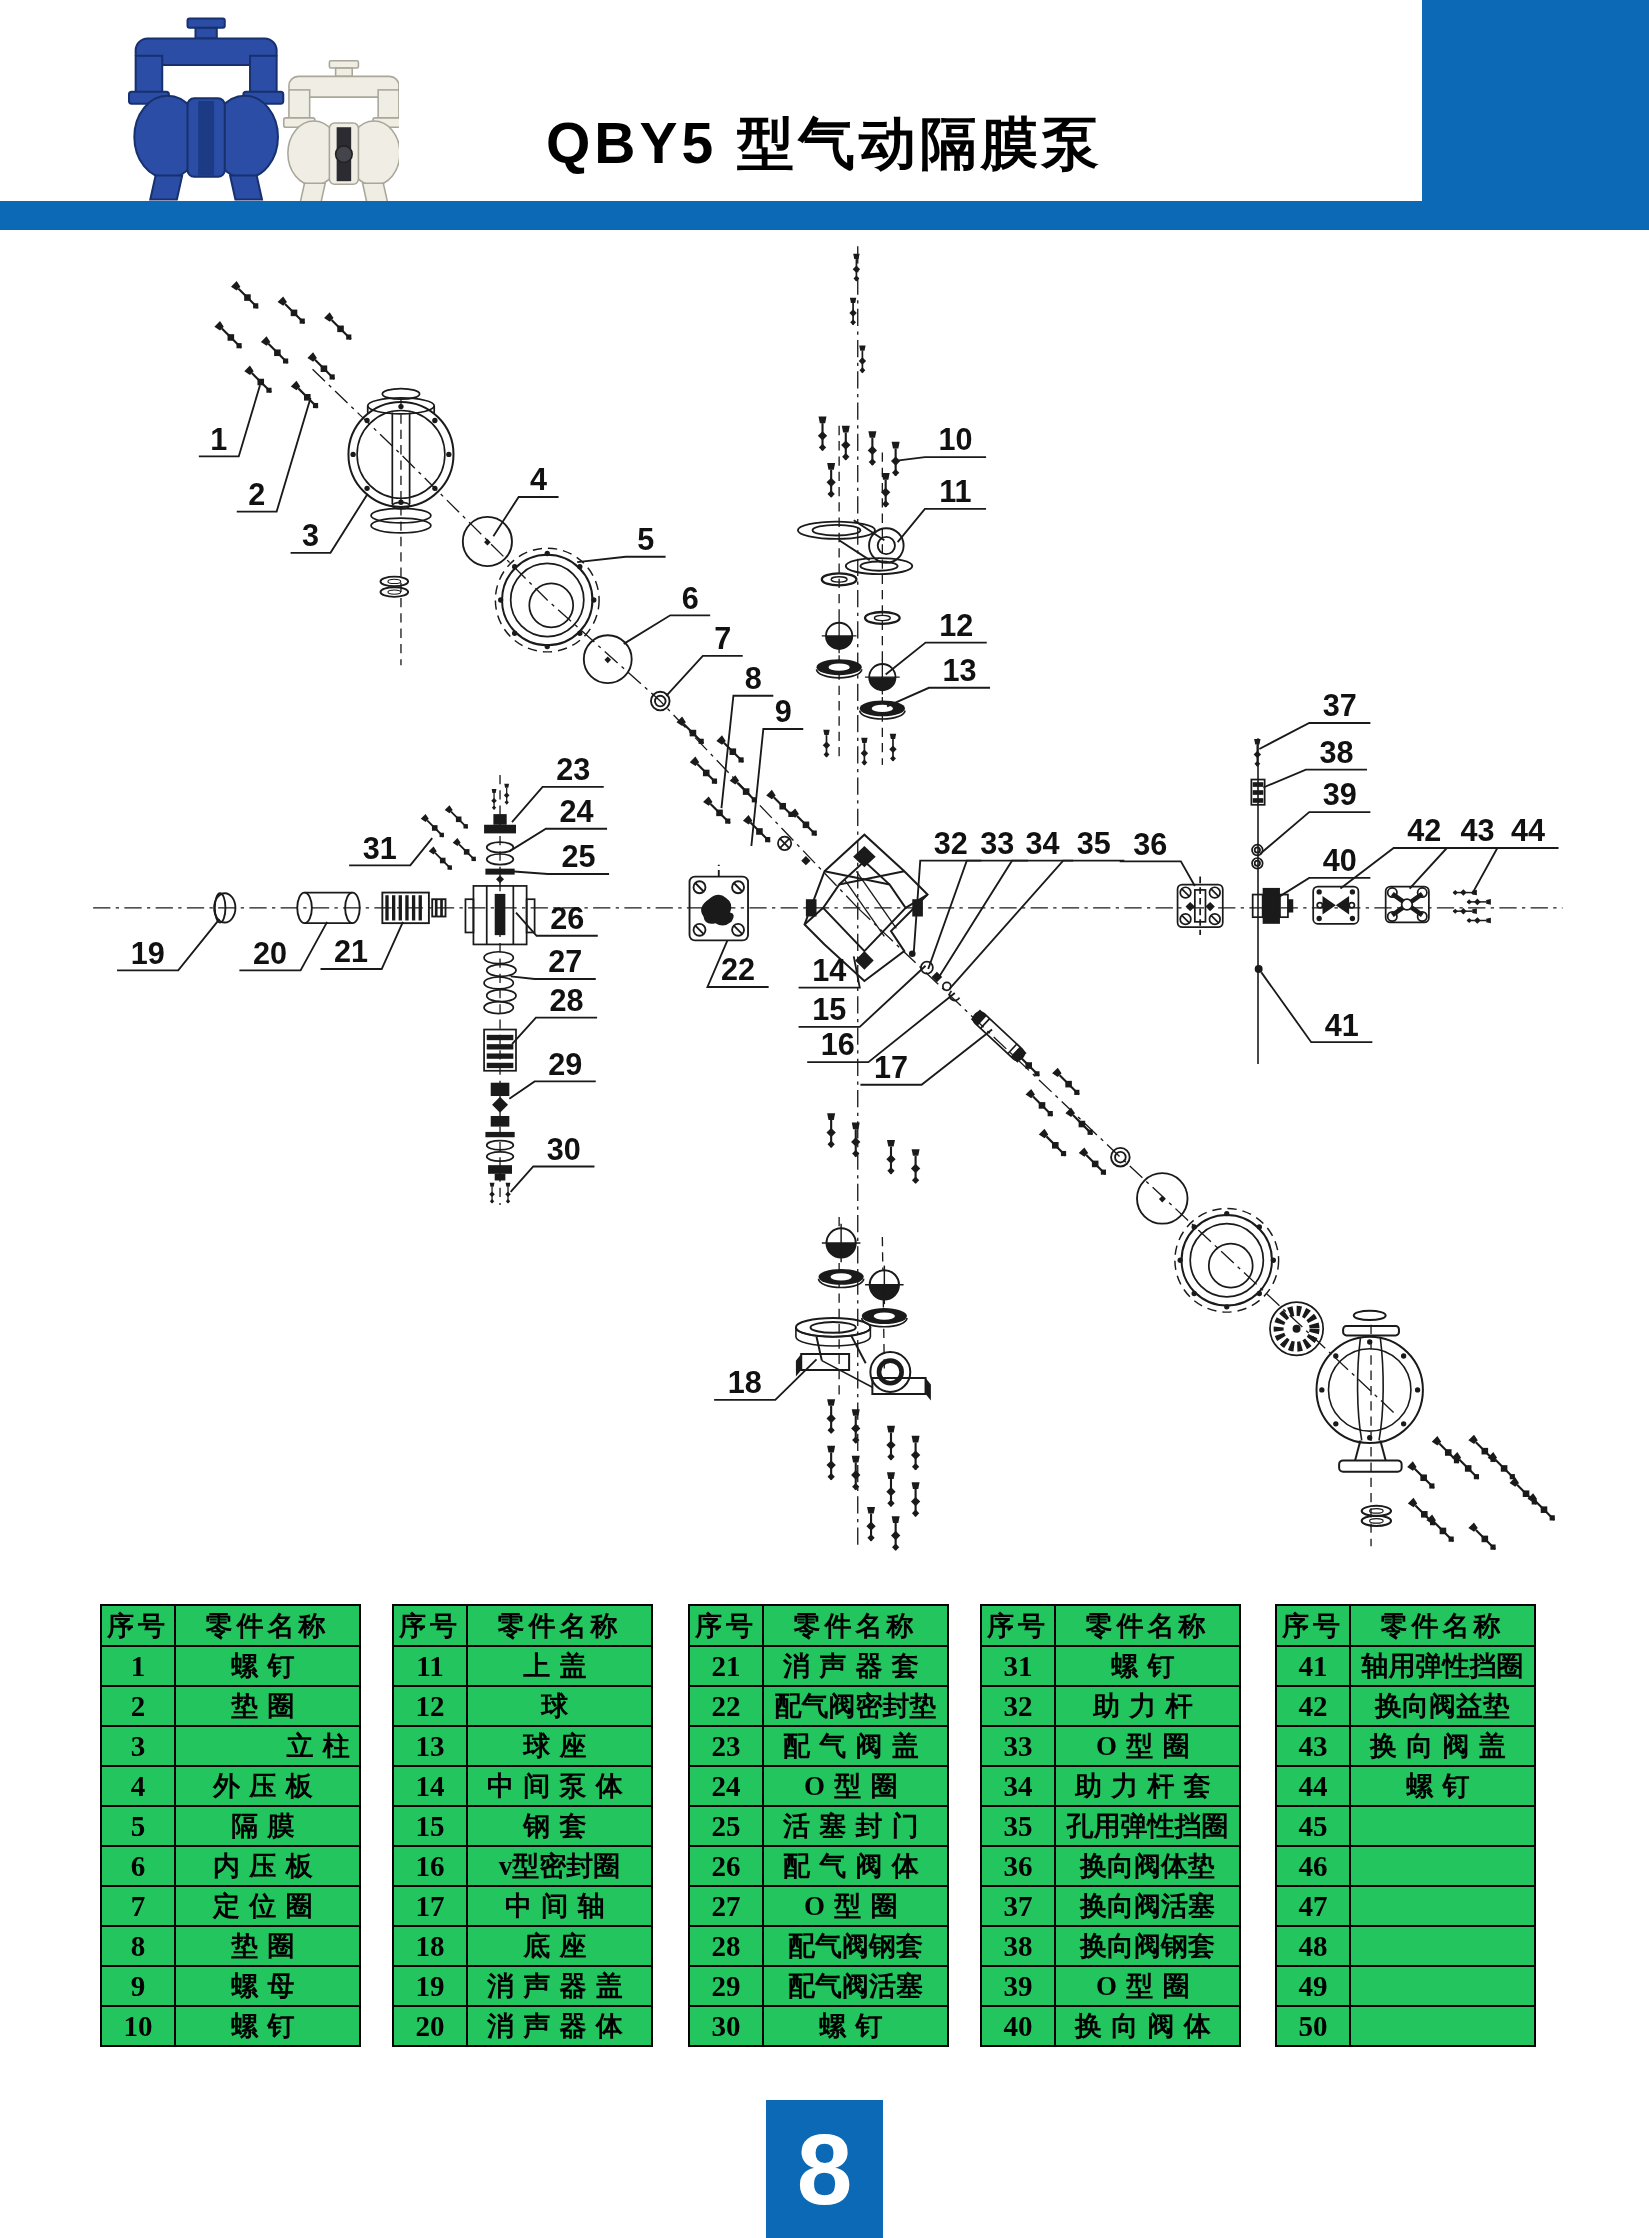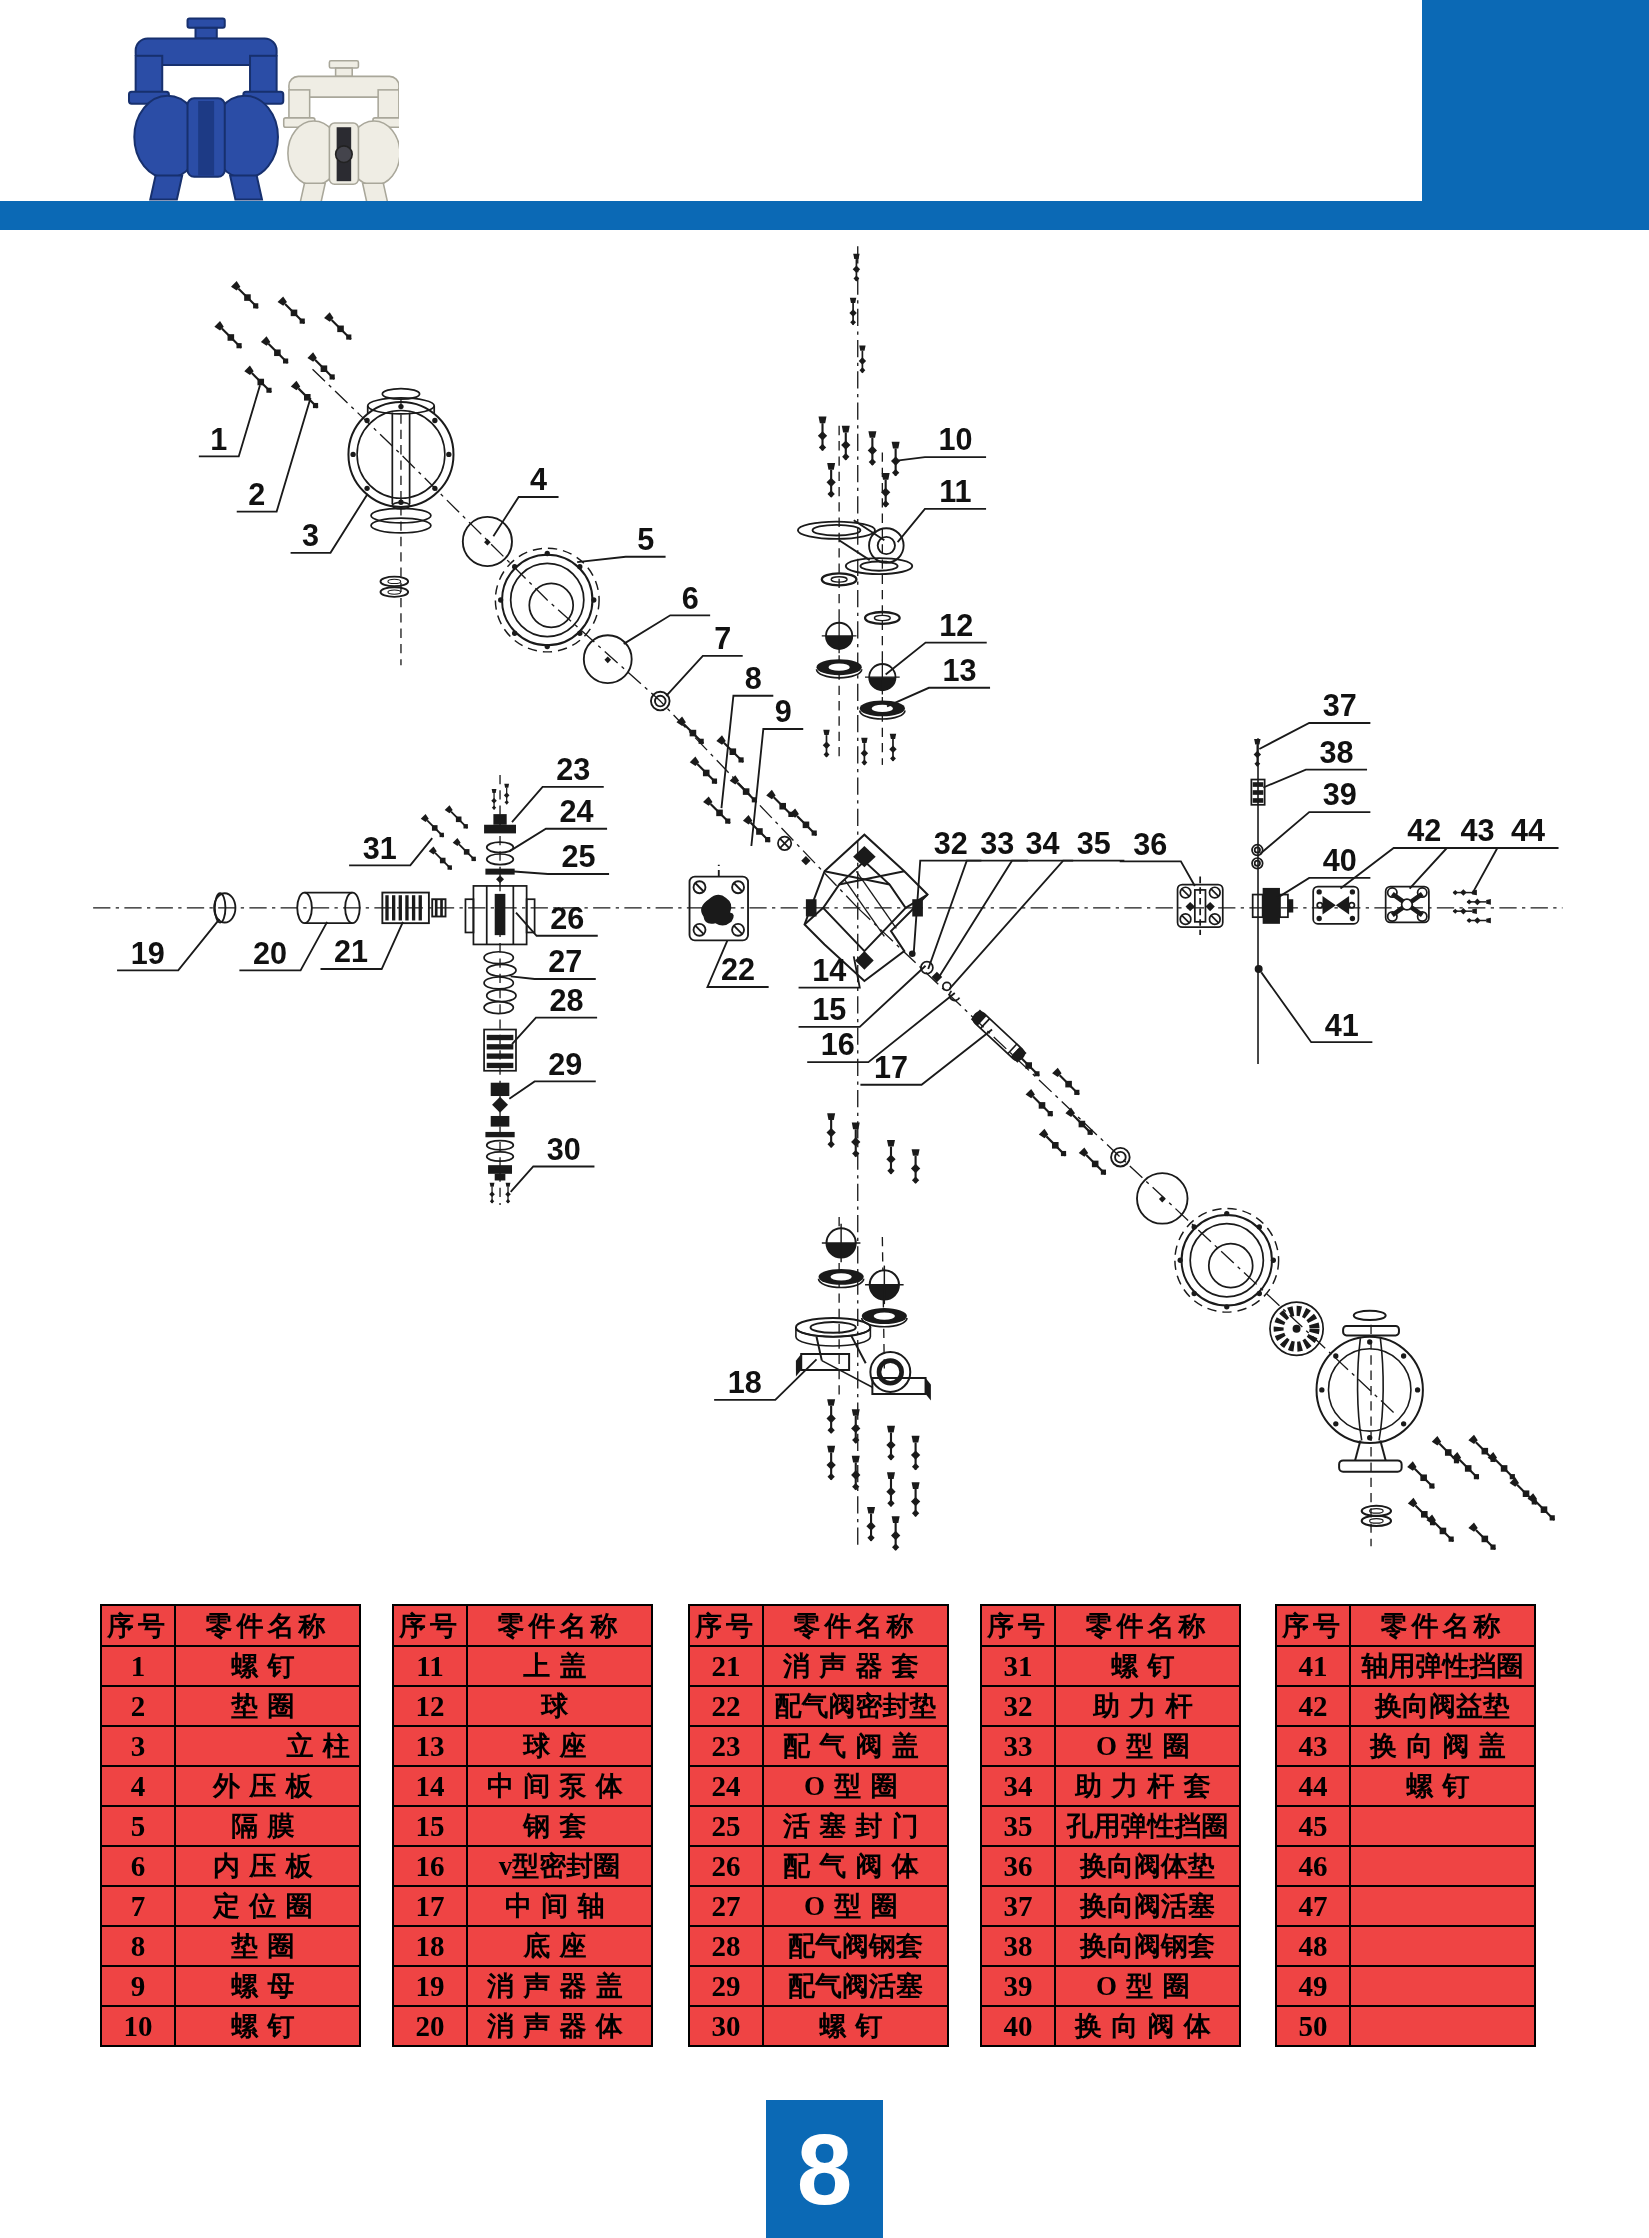--- a/index.html
+++ b/index.html
@@ -10,21 +10,21 @@
          font-size:57px;font-weight:700;letter-spacing:4px;color:#000;
          font-family:"Liberation Sans","DejaVu Sans",sans-serif;}
   #band{position:absolute;left:0;top:201px;width:1649px;height:29px;}
   #corner-block{position:absolute;left:1422px;top:0;width:227px;height:229px;}
   #logo-svg{position:absolute;left:125px;top:17.3px;}
   
   #diagram{position:absolute;left:0;top:233px;}
   .callout-num{font:700 46px "Liberation Sans","DejaVu Sans",sans-serif;fill:#111;}
   
   table.parts{position:absolute;top:1604px;border-collapse:collapse;table-layout:fixed;
-              width:261px;background:#ef4444;}
+              width:261px;background:#22c55e;}
   table.parts th,table.parts td{border:2.3px solid #000;text-align:center;vertical-align:middle;
               color:#000;font-family:"Liberation Serif","DejaVu Serif",serif;font-weight:700;
               overflow:hidden;white-space:nowrap;padding:0;}
   table.parts th{height:39px;font-size:27px;letter-spacing:4px;}
   table.parts td{height:38px;font-size:27px;}
   table.parts td.num{font-size:29px;}
   #t1{left:100px;} #t2{left:392px;} #t3{left:688px;} #t4{left:980px;} #t5{left:1275px;}
   
   #pagebox{position:absolute;left:766px;top:2100px;width:117px;height:138px;
            display:flex;align-items:center;justify-content:center;}
@@ -63,20 +63,21 @@
       <ellipse cx="64" cy="180" rx="50" ry="62"></ellipse>
       <ellipse cx="180" cy="180" rx="50" ry="62"></ellipse>
       <rect x="94" y="122" width="56" height="118" rx="10"></rect>
       <rect x="108" y="130" width="28" height="104" fill="#2b2b31" stroke="none"></rect>
       <circle cx="122" cy="182" r="16" fill="#44444c" stroke="#222"></circle>
       <path d="M46,238 L86,238 L78,274 L38,274 Z"></path>
       <path d="M158,238 L198,238 L206,274 L166,274 Z"></path>
     </g>
   </svg>
 
+  <div id="title">QBY5 型气动隔膜泵</div>
   <div id="band" style="background: rgb(11, 105, 181);"></div>
   <div id="corner-block" style="background: rgb(11, 105, 181);"></div>
 
   <svg id="diagram" width="1649" height="1371" viewBox="0 350 2480 2062">
     <defs>
       <g id="bolt">
         <path d="M-6,-26 L6,-26 L4,-16 L-4,-16 Z" fill="#1a1a1a" stroke="none"></path>
         <line x1="0" y1="-16" x2="0" y2="25" stroke="#1a1a1a" stroke-width="3.2"></line>
         <path d="M0,-4 l7,7 l-7,7 l-7,-7 Z" fill="#1a1a1a" stroke="none"></path>
         <path d="M0,15 l5.5,5.5 l-5.5,5.5 l-5.5,-5.5 Z" fill="#1a1a1a" stroke="none"></path>

